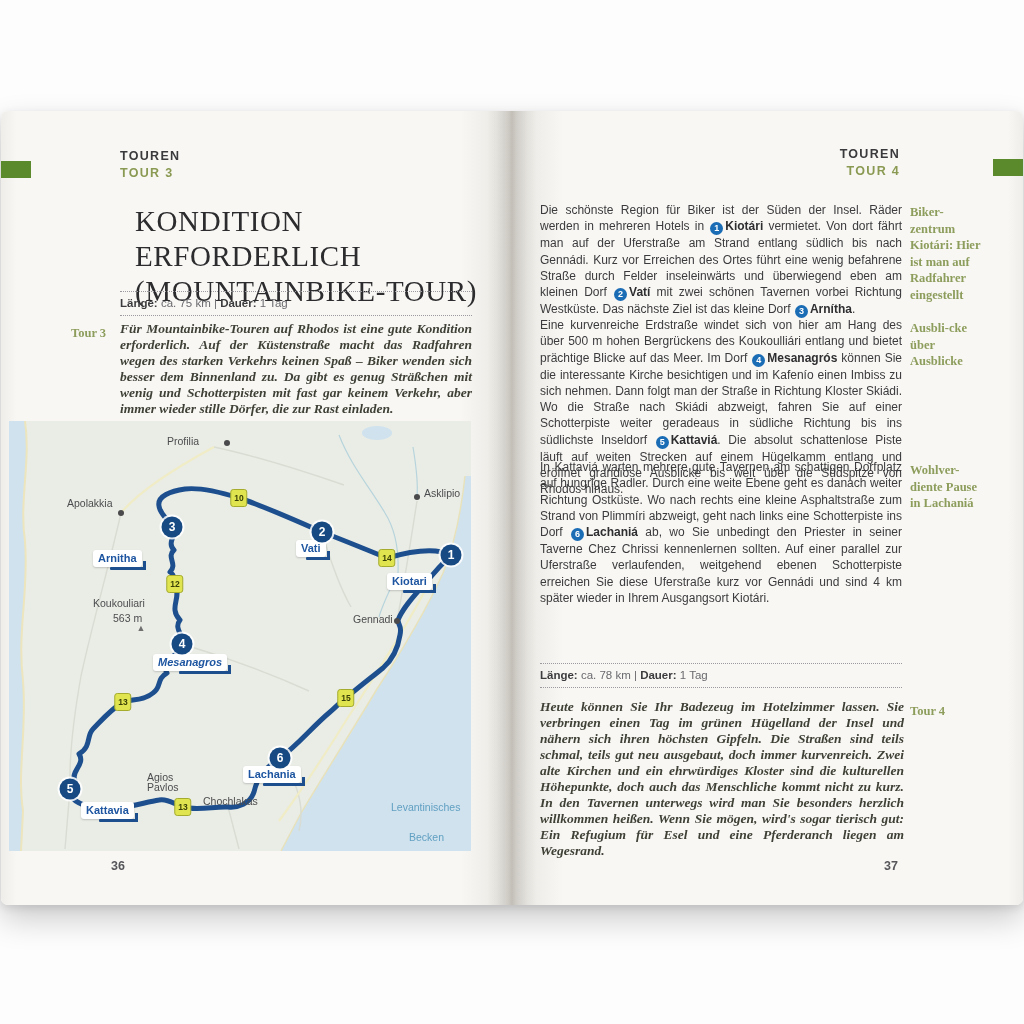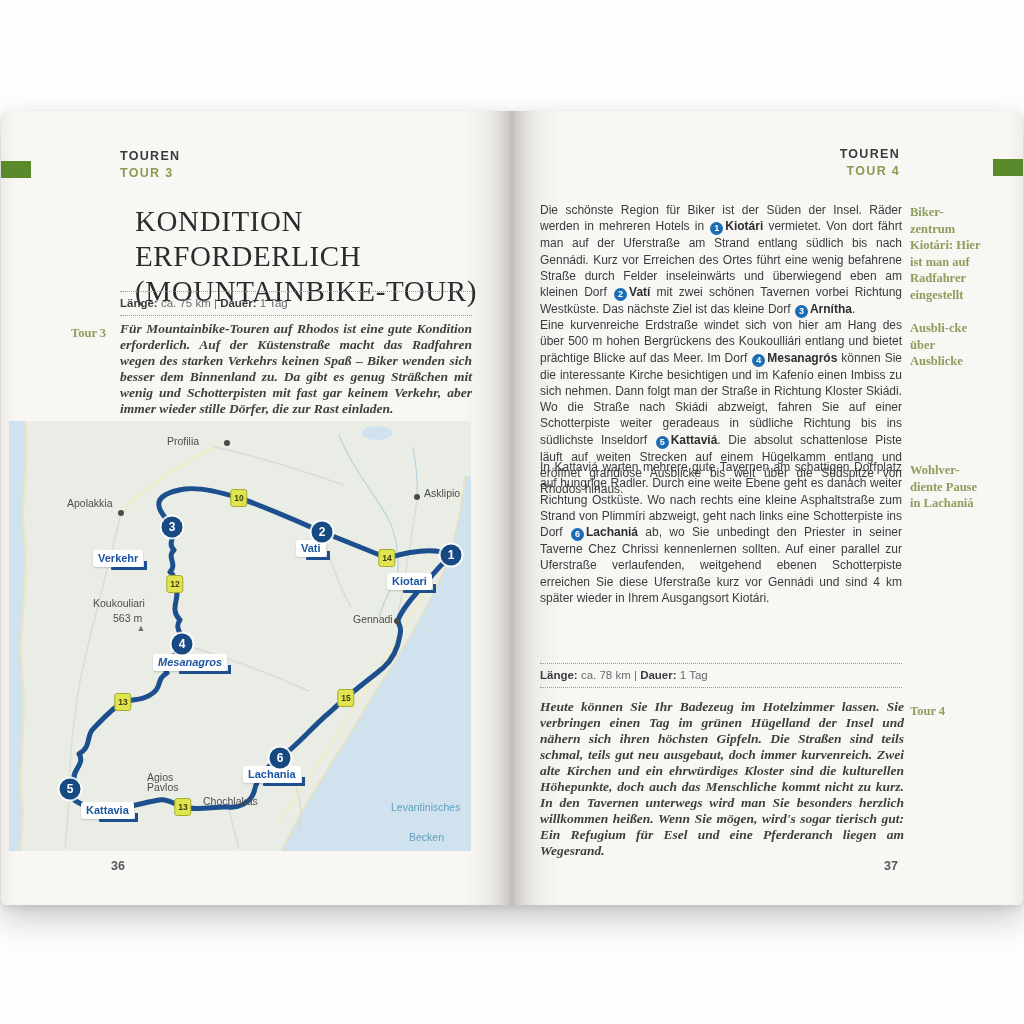--- a/index.html
+++ b/index.html
@@ -115,21 +115,21 @@
           <div class="vlabel" style="left: 138px; top: 350px;">Agios</div>
           <div class="vlabel" style="left: 138px; top: 360px;">Pavlos</div>
           <div class="vlabel" style="left: 194px; top: 374px;">Chochlakas</div>
           <div class="vlabel" style="left: 84px; top: 176px;">Koukouliari</div>
           <div class="vlabel" style="left: 104px; top: 191px;">563 m</div>
           <div class="vdot" style="left: 218px; top: 22px;"></div>
           <div class="vdot" style="left: 112px; top: 92px;"></div>
           <div class="vdot" style="left: 408px; top: 76px;"></div>
           <div class="vdot" style="left: 388px; top: 200px;"></div>
           <div class="peak" style="left: 132px; top: 207px;">▲</div>
-          <div class="rlabel" style="left: 84px; top: 90px;">Verkehr</div>
+          <div class="rlabel" style="left: 84px; top: 90px;">Arnitha</div>
           <div class="rlabel" style="left: 287px; top: 80px;">Vati</div>
           <div class="rlabel" style="left: 378px; top: 113px;">Kiotari</div>
           <div class="rlabel" style="left: 144px; top: 194px; font-style: italic;">Mesanagros</div>
           <div class="rlabel" style="left: 72px; top: 342px;">Kattavia</div>
           <div class="rlabel" style="left: 234px; top: 306px;">Lachania</div>
           <div class="kmb" style="left: 230px; top: 77px;">10</div>
           <div class="kmb" style="left: 378px; top: 137px;">14</div>
           <div class="kmb" style="left: 166px; top: 163px;">12</div>
           <div class="kmb" style="left: 114px; top: 281px;">13</div>
           <div class="kmb" style="left: 174px; top: 386px;">13</div>

